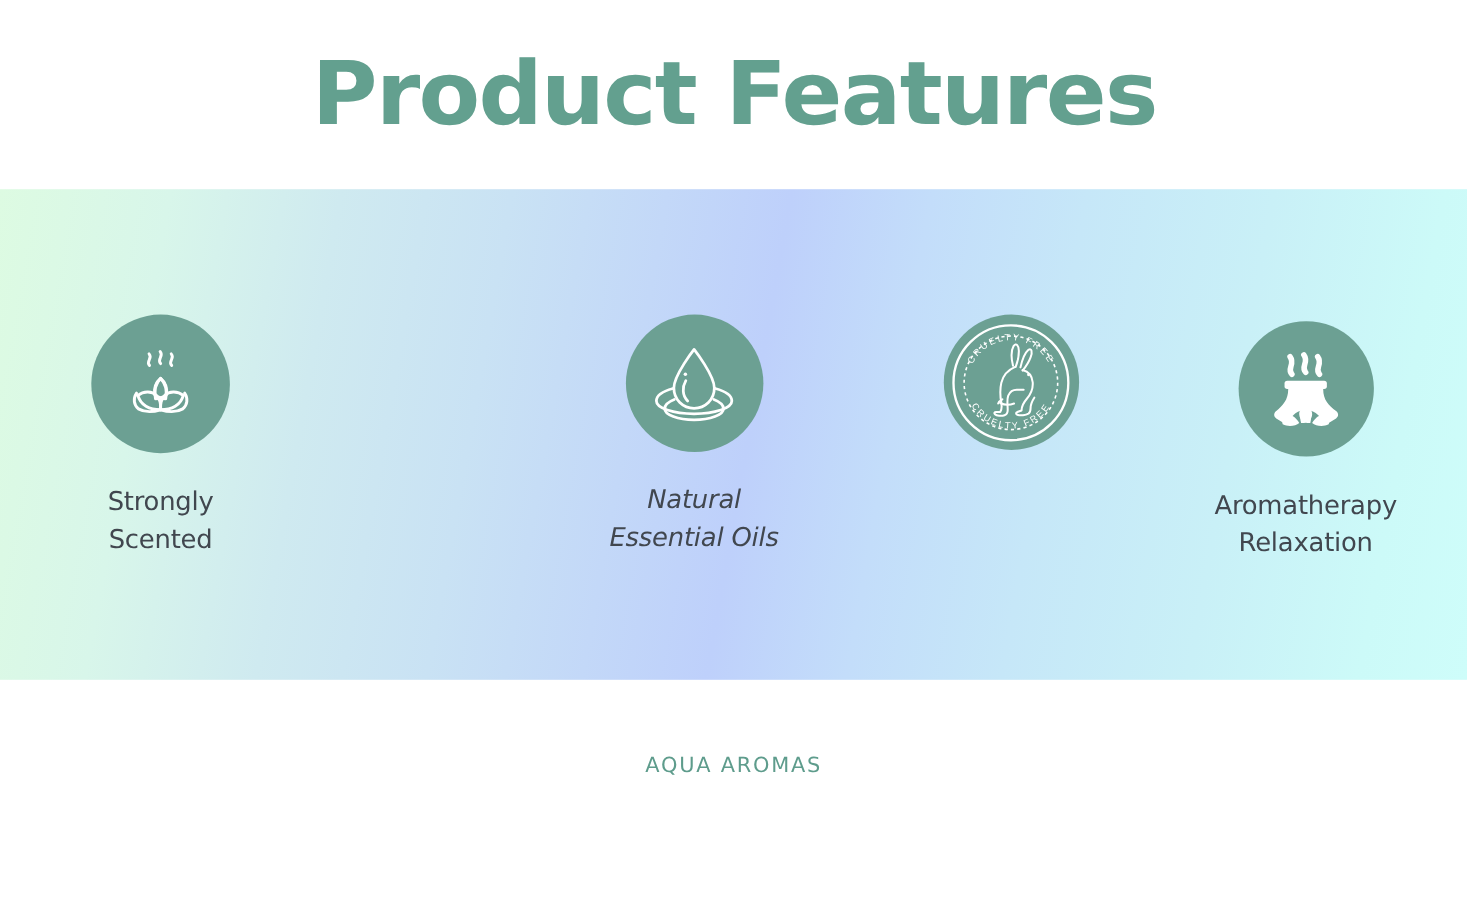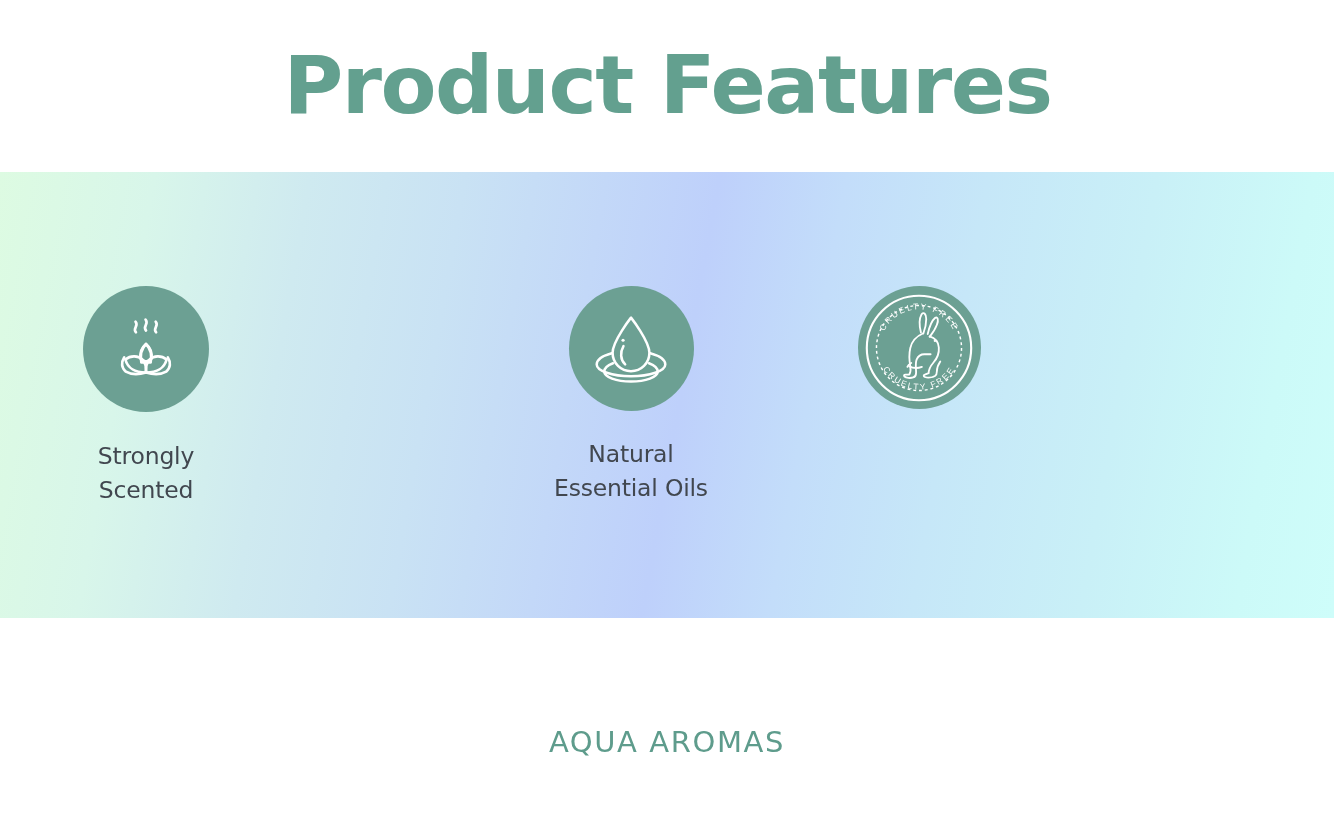--- a/index.html
+++ b/index.html
@@ -105,37 +105,37 @@
   .f5 { left: 1062px; top: 120px; }
 
   .f1 .icon-circle { width: 126px; height: 126px; }
   .f2 .icon-circle { width: 123px; height: 123px; }
   .f3 .icon-circle { width: 125px; height: 125px; }
   .f4 .icon-circle { width: 123px; height: 123px; }
   .f5 .icon-circle { width: 123px; height: 123px; }
 
   .f1 .feature-label { margin-top: 27px; }
   .f2 .feature-label { margin-top: 27px; }
-  .f3 .feature-label { margin-top: 26px; }
+  .f3 .feature-label { margin-top: 26px; font-style: italic; }
   .f4 .feature-label { margin-top: 40px; }
   .f5 .feature-label { margin-top: 27px; }
 
   
   .footer-area {
     flex: 1;
     display: flex;
     align-items: flex-start;
     justify-content: center;
     background: #ffffff;
   }
 
   .brand {
-    margin-top: 107px;
+    margin-top: 67px;
     font-family: "DejaVu Sans", sans-serif;
-    font-size: 29px;
+    font-size: 19px;
     font-weight: 400;
     letter-spacing: 1.6px;
     color: #5E9C8C;
     white-space: nowrap;
   }
 
   svg { display: block; overflow: visible; }
 </style>
 </head>
 <body>
@@ -211,20 +211,43 @@
                        L66 87.5 C64.5 88 64.5 89.5 66 90 C69 91 74 90.5 76.5 89 C78 88 78.5 86 78.5 84
                        C78.5 80 80 77 82 74"></path>
               <path d="M50 79 C54 81 59 81 63 79.5"></path>
               <path d="M52 75.5 C50 76.5 48.5 78 48 79.5"></path>
               <circle cx="76.5" cy="52.5" r="1.3" fill="#ffffff" stroke="none"></circle>
             </g>
           </svg>
         </div>
       </div>
 
+      <div class="feature f5">
+        <div class="icon-circle">
+          <svg width="92" height="88" viewBox="0 0 110 105">
+            <g fill="none" stroke="#ffffff" stroke-width="6" stroke-linecap="round" stroke-linejoin="round">
+              <path d="M40 36 C34 30 44 25 38 17"></path>
+              <path d="M55 34 C49 28 59 23 53 15"></path>
+              <path d="M70 36 C64 30 74 25 68 17"></path>
+            </g>
+            <g fill="#ffffff">
+              <rect x="32" y="43" width="46" height="9" rx="3"></rect>
+              <path d="M36 52 h38 c0 12 6 18 14 24 c3 2.2 3 6 0 8 l-8 5 c-2.5 1.6 -5.6 0.6 -6.8 -2
+                       C70 80 63 75 55 75 C47 75 40 80 37.8 87 C36.6 89.6 33.5 90.6 31 89 l-8 -5
+                       c-3 -2 -3 -5.8 0 -8 C30 70 36 64 36 52 Z"></path>
+              <path d="M55 70 C60.5 75.5 62 82 60 89 C53.5 89.5 48.5 86 48 80 C47.6 75.5 50.5 72 55 70 Z"></path>
+              <path d="M55 70 C49.5 75.5 48 82 50 89 C56.5 89.5 61.5 86 62 80 C62.4 75.5 59.5 72 55 70 Z"></path>
+              <path d="M36 80 C31 82.5 28.5 86.5 30 90.5 C36 93.5 44 92.5 48 89 C44.5 83 40 80 36 80 Z"></path>
+              <path d="M74 80 C79 82.5 81.5 86.5 80 90.5 C74 93.5 66 92.5 62 89 C65.5 83 70 80 74 80 Z"></path>
+            </g>
+          </svg>
+        </div>
+        <div class="feature-label">Aromatherapy
+Relaxation</div>
+      </div>
 
     </div>
   </div>
 
   <div class="footer-area">
     <div class="brand">AQUA AROMAS</div>
   </div>
 
 </div>
 

